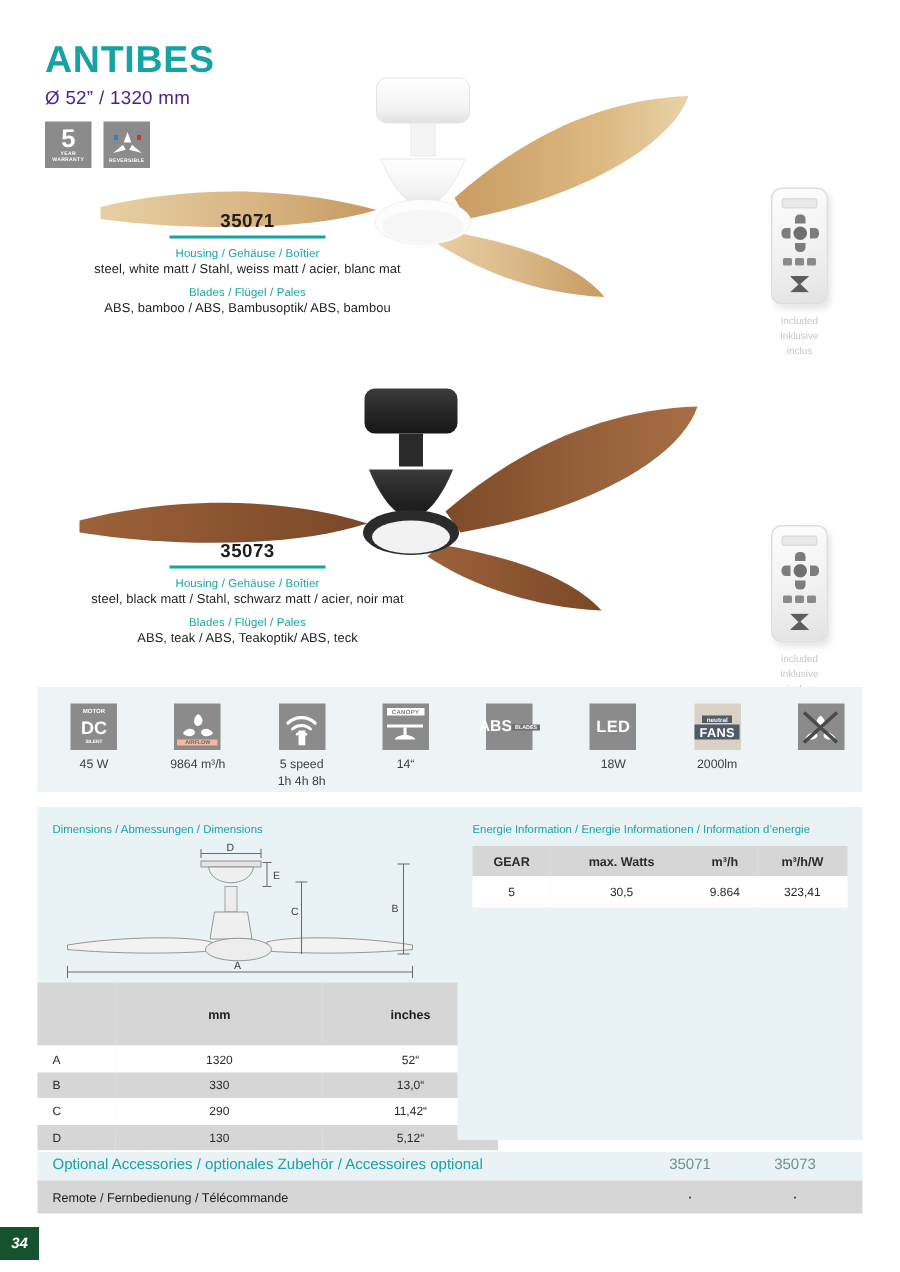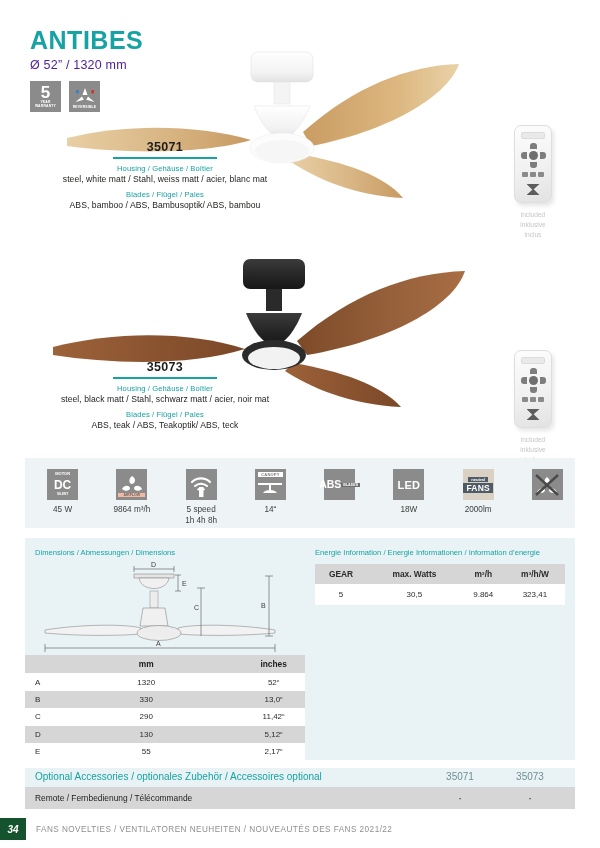--- a/index.html
+++ b/index.html
@@ -97,21 +97,21 @@
   .ib-nw .w{font-size:8.5px;font-weight:bold;background:#4f5b66;color:#fff;padding:0 3px;margin-top:1px;letter-spacing:.2px;}
 
   
   .panel { position: absolute; background: #e9f3f5; }
   .panel-dims { left: 25px; top: 538px; width: 307px; height: 222px; }
   .panel-energy { left: 305px; top: 538px; width: 270px; height: 222px; }
   .panel-title { font-size: 7.6px; color: #17a2a4; padding: 9px 10px 0; line-height: 1.5; }
 
   .dim-art { position: relative; height: 93px; margin: 4px 12px 0; }
   .dim-table { width: 100%; border-collapse: collapse; font-size: 8px; }
-  .dim-table th { background: #d6d6d6; color:#1d1d1b; font-size:8.4px; font-weight:bold; padding:4px 0; }
+  .dim-table th { background: #d6d6d6; color:#1d1d1b; font-size:8.4px; font-weight:bold; padding:16px 0; }
   .dim-table td { padding: 4.2px 0; text-align: center; color:#2b2b2b; }
   .dim-table tbody tr:nth-child(odd) { background: #ffffff; }
   .dim-table tbody tr:nth-child(even) { background: #d6d6d6; }
   .dim-table td.k { width: 17%; text-align: left; padding-left: 10px; }
   .dim-table td.mm { width: 45%; }
 
   .en-table { width: calc(100% - 20px); margin: 6px 10px 0; border-collapse: collapse; font-size: 8px; }
   .en-table th { background: #d6d6d6; font-size:8.4px; font-weight:bold; padding: 5px 0; }
   .en-table td { background:#fff; padding: 6px 0; text-align:center; }
 
@@ -489,16 +489,15 @@
     </div>
     <div class="acc-row">
       <div class="t">Remote / Fernbedienung / Télécommande</div>
       <div class="c">·</div>
       <div class="c">·</div>
     </div>
   </div>
 
   <div class="footer">
     <div class="pg">34</div>
-    <div class="ftxt">FANS NOVELTIES / VENTILATOREN NEUHEITEN /  NOUVEAUTÉS DES FANS 2021/22</div>
   </div>
 
 </div>
 
 </body></html>

